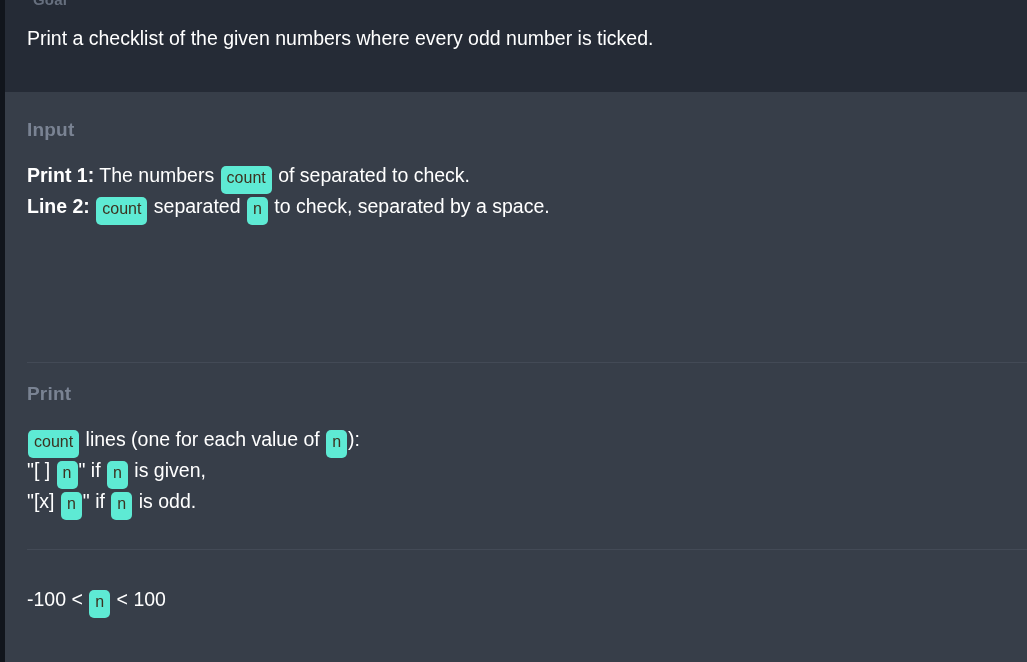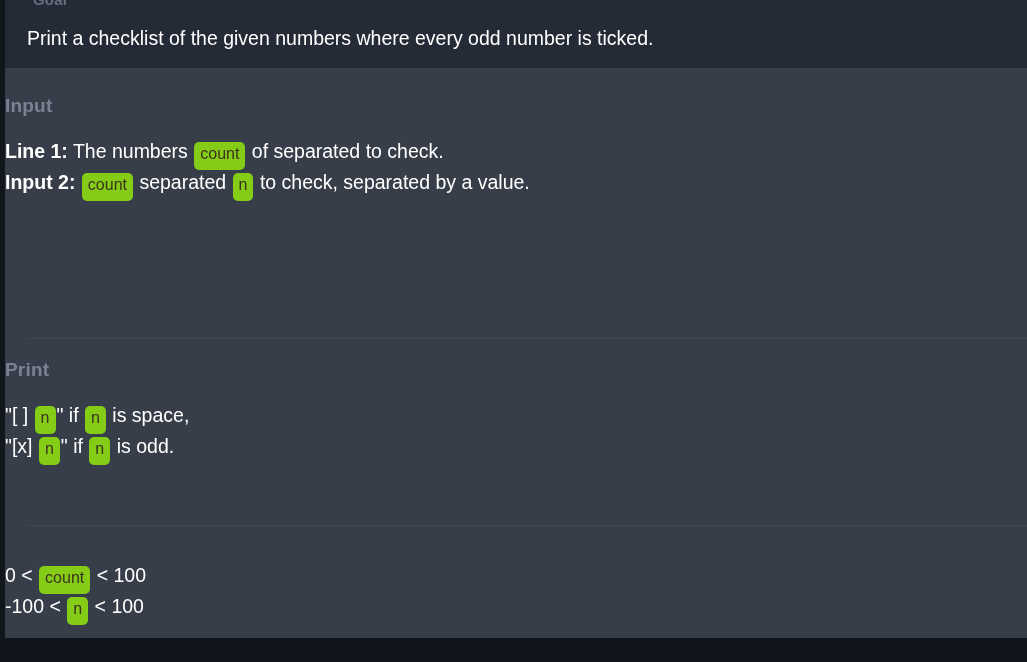--- a/index.html
+++ b/index.html
@@ -33,21 +33,21 @@
     position: absolute;
     left: 5px;
     top: 0;
     width: 1022px;
     height: 662px;
   }
 
   
   .statement-band {
     background: #252b36;
-    height: 68px;
+    height: 92px;
     box-sizing: border-box;
     padding: 0 8px;
     position: relative;
   }
 
   .goal-title-cut {
     position: absolute;
     left: 28px;
     top: -9px;
     font-size: 15px;
@@ -74,20 +74,21 @@
     height: 570px;
     position: relative;
     box-sizing: border-box;
   }
 
   .section {
     position: absolute;
     left: 0;
     width: 1022px;
     box-sizing: border-box;
+    padding-left: 22px;
   }
 
   .divider {
     position: absolute;
     left: 22px;
     width: 1000px;
     height: 1px;
     background: #434a56;
   }
 
@@ -108,21 +109,21 @@
   }
 
   .para b {
     font-weight: bold;
     color: #ffffff;
   }
 
   
   .var {
     display: inline-block;
-    background: #84cc16;
+    background: #5eead4;
     color: #3b3220;
     border-radius: 5px;
     padding: 3px 6px 4px 6px;
     font-size: 16px;
     line-height: 17px;
     font-family: "Liberation Sans", "DejaVu Sans", sans-serif;
     vertical-align: baseline;
     position: relative;
     top: 1px;
     margin: 0 1px;
@@ -154,64 +155,64 @@
       <div class="goal-title-cut">Goal</div>
       <div class="statement-text">Print a checklist of the given numbers where every odd number is ticked.</div>
     </div>
 
     <div class="body-panel">
 
       <div class="section" id="sec-input">
         <h3 class="section-title">Input</h3>
         <div class="sec-body">
           <div class="para">
-            <b>Line 1:</b>
+            <b>Print 1:</b>
             <span>The numbers</span>
             <span class="var">count</span>
             <span>of separated to check.</span>
           </div>
           <div class="para">
-            <b>Input 2:</b>
+            <b>Line 2:</b>
             <span class="var">count</span>
             <span>separated</span>
             <span class="var narrow">n</span>
-            <span>to check, separated by a value.</span>
+            <span>to check, separated by a space.</span>
           </div>
         </div>
       </div>
 
       <div class="divider" id="div-1"></div>
 
       <div class="section" id="sec-output">
         <h3 class="section-title">Print</h3>
         <div class="sec-body">
           <div class="para">
+            <span class="var">count</span>
+            <span>lines (one for each value of</span>
+            <span class="var narrow">n</span><span>):</span>
+          </div>
+          <div class="para">
             <span>"[ ]</span>
             <span class="var narrow">n</span><span>" if</span>
             <span class="var narrow">n</span>
-            <span>is space,</span>
+            <span>is given,</span>
           </div>
           <div class="para">
             <span>"[x]</span>
             <span class="var narrow">n</span><span>" if</span>
             <span class="var narrow">n</span>
             <span>is odd.</span>
           </div>
         </div>
       </div>
 
       <div class="divider" id="div-2"></div>
 
       <div class="section" id="sec-constraints">
         <div class="sec-body">
-          <div class="para">
-            <span>0 &lt;</span>
-            <span class="var">count</span>
-            <span>&lt; 100</span>
-          </div>
           <div class="para">
             <span>-100 &lt;</span>
             <span class="var narrow">n</span>
             <span>&lt; 100</span>
           </div>
         </div>
       </div>
 
     </div>
   </div>

